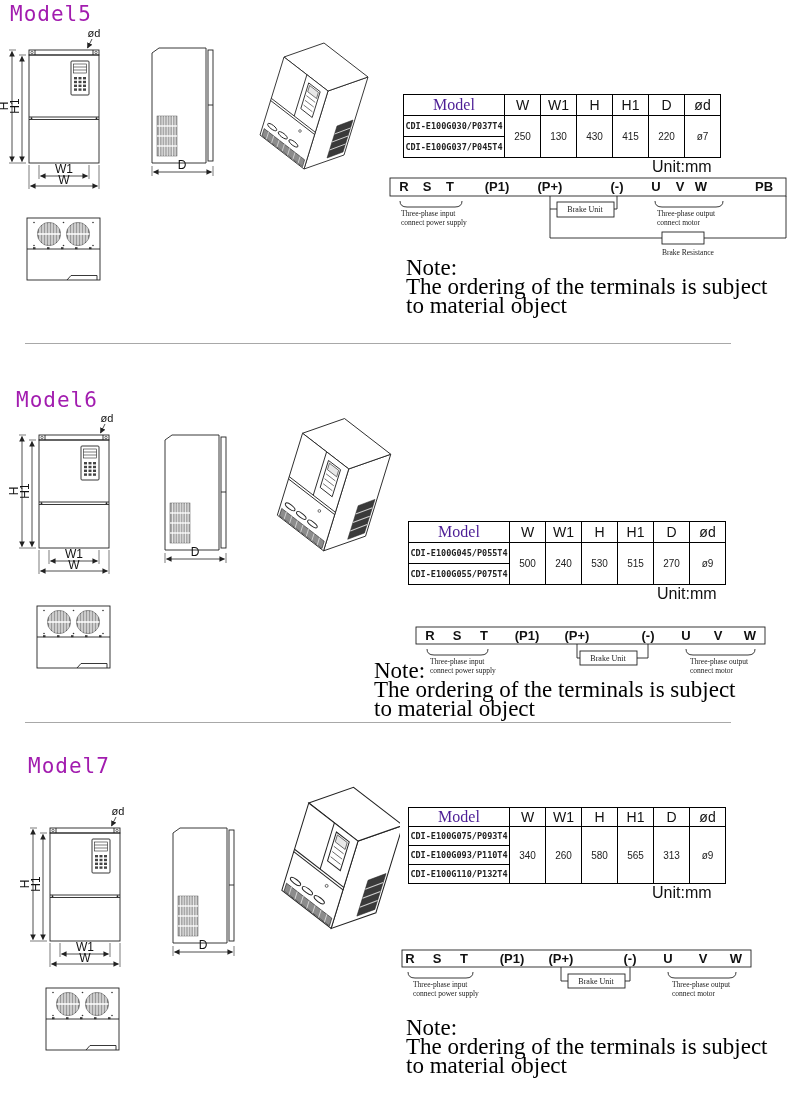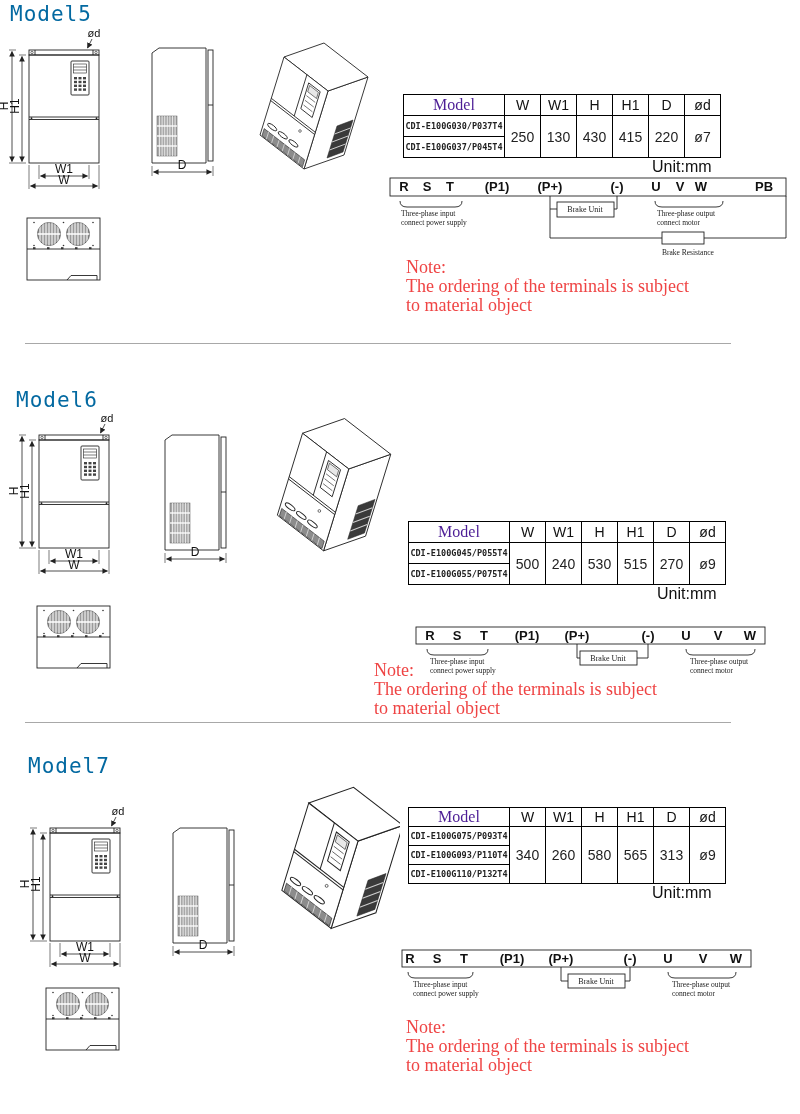--- a/index.html
+++ b/index.html
@@ -1,29 +1,29 @@
 <!DOCTYPE html>
 <html><head>
 <meta charset="utf-8">
 <style>
   html,body{margin:0;padding:0;}
   body{width:800px;height:1114px;position:relative;background:#ffffff;
        font-family:"Liberation Sans",sans-serif;overflow:hidden;}
   .abs{position:absolute;}
-  .title{font-family:"DejaVu Sans Mono",monospace;font-size:21px;letter-spacing:1px;color:#0369a1;}
+  .title{font-family:"DejaVu Sans Mono",monospace;font-size:21px;letter-spacing:1px;color:#a21caf;}
   .divider{height:1px;background:#a8a8a8;}
-  .note{font-family:"Liberation Serif",serif;font-size:18px;line-height:19px;color:#ef4444;}
+  .note{font-family:"Liberation Serif",serif;font-size:23px;line-height:19px;color:#000000;}
   .unit{font-family:Liberation Sans, sans-serif;font-size:16px;color:#111;}
   
   .dimtable{position:absolute;border-collapse:collapse;}
   .dimtable th,.dimtable td{border:1px solid #000;text-align:center;vertical-align:middle;padding:0;}
   .thm{width:100px;font-family:"Liberation Serif",serif;font-size:16px;font-weight:400;color:#4c1d95;}
   .thd{width:35px;font-family:"Liberation Sans",sans-serif;font-size:14px;font-weight:400;color:#111;}
   .tdm{font-family:"DejaVu Sans Mono",monospace;font-size:8.5px;font-weight:600;color:#222;}
-  .tdv{font-family:"Liberation Sans",sans-serif;font-size:14px;color:#222;}
+  .tdv{font-family:"Liberation Sans",sans-serif;font-size:10px;color:#222;}
   
   .ln{fill:none;stroke:#222;stroke-width:0.9;}
   .lnw{fill:#ffffff;stroke:#222;stroke-width:0.9;}
   .thin{fill:none;stroke:#222;stroke-width:0.6;}
   .dim{stroke:#222;stroke-width:0.8;fill:none;}
   .dimlab{font-family:"Liberation Sans",sans-serif;font-size:12px;fill:#111;text-anchor:middle;}
   .odlab{font-family:"Liberation Sans",sans-serif;font-size:11px;fill:#111;text-anchor:middle;}
   .term{font-family:"Liberation Sans",sans-serif;font-size:13px;font-weight:bold;fill:#111;text-anchor:middle;}
   .ann{font-family:"Liberation Serif",serif;font-size:7.5px;fill:#222;}
   .annc{font-family:"Liberation Serif",serif;font-size:8px;fill:#222;text-anchor:middle;}

